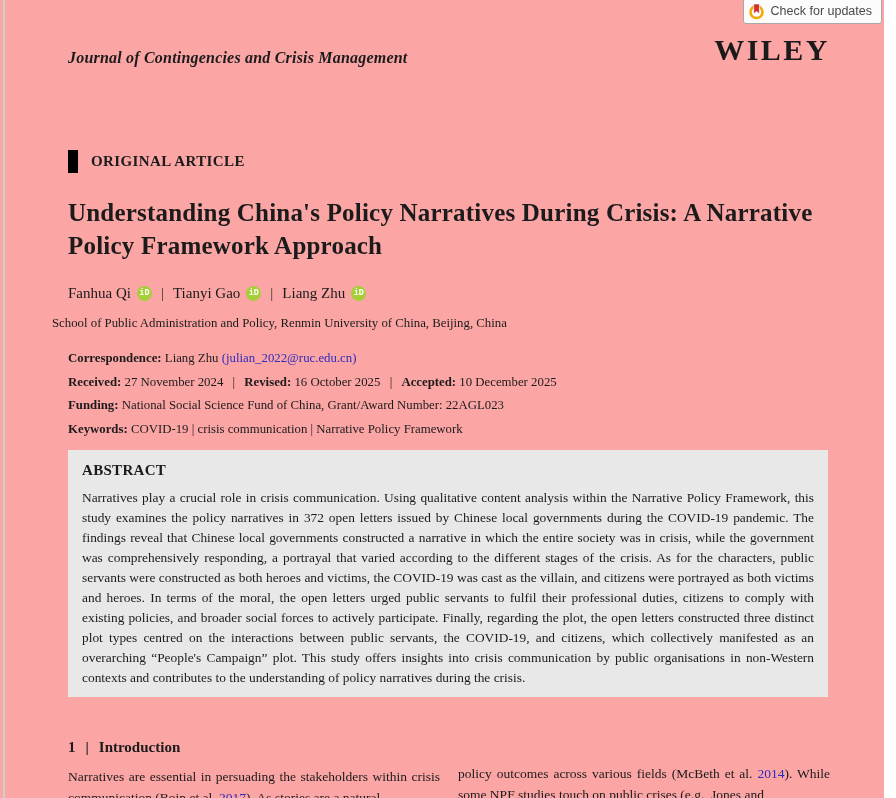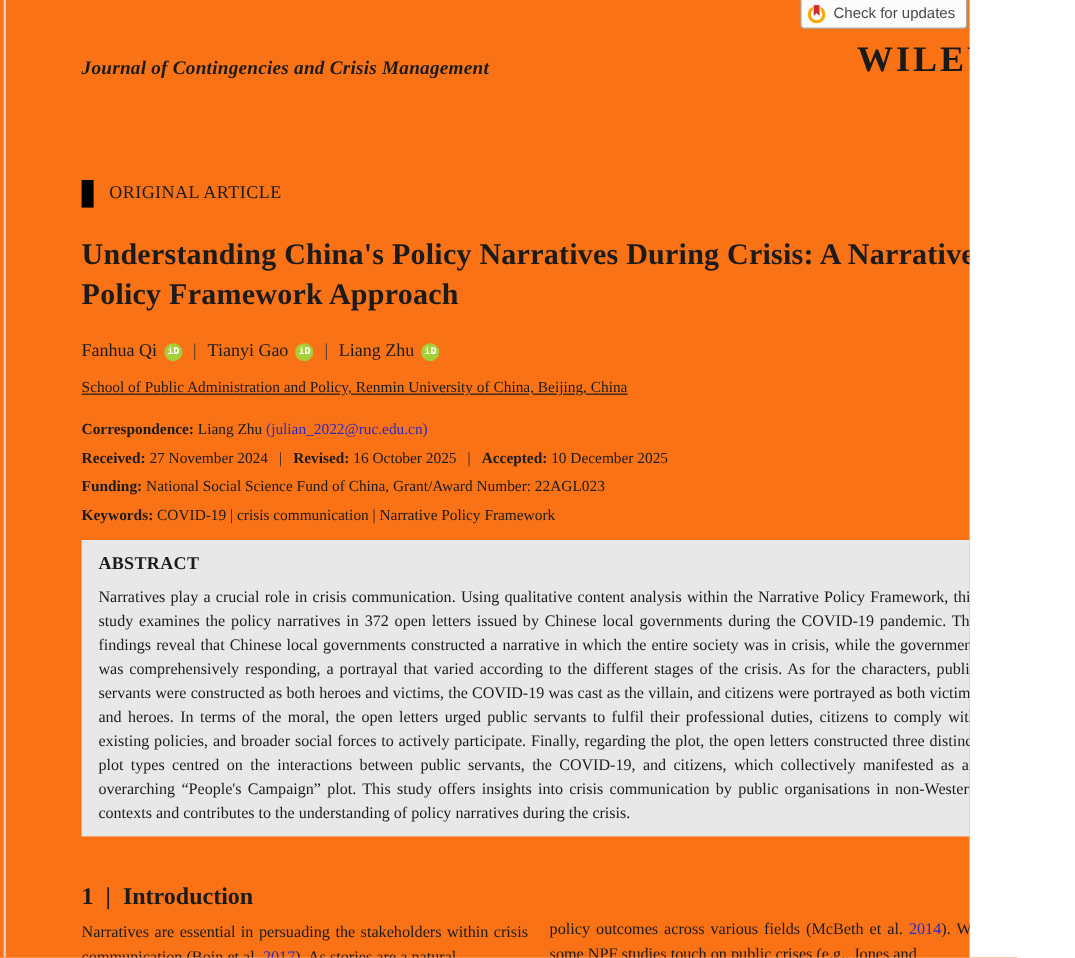--- a/index.html
+++ b/index.html
@@ -1,63 +1,63 @@
 <!DOCTYPE html>
 <html><head>
 <meta charset="utf-8">
 <style>
   * { margin:0; padding:0; box-sizing:border-box; }
   body { width:896px; height:798px; background:#ffffff; font-family:"Liberation Serif","DejaVu Serif",serif; color:#1b1b1b; }
-  .page { position:relative; width:808px; height:798px; overflow:hidden; background:#f97316; }
+  .page { position:relative; width:884px; height:798px; overflow:hidden; background:#fca5a5; }
   .page-edge { position:absolute; left:3px; top:0; width:2px; height:798px; background:#cfcfcf; }
 
   
   .badge { position:absolute; top:-2px; right:2px; display:flex; align-items:center; gap:6px;
            border:1px solid #a8a8a8; border-radius:3px; background:#fcfcfc; padding:3px 9px 3px 4px;
            font-family:"Liberation Sans","DejaVu Sans",sans-serif; font-size:12.5px; color:#4a4a4a; cursor:pointer; }
   .badge svg { display:block; }
 
   
   .header { position:absolute; top:30px; left:68px; width:762px; display:flex; justify-content:space-between; align-items:flex-end; }
   .journal-name { font-weight:bold; font-style:italic; font-size:16px; margin-top:10px; letter-spacing:0.2px; }
   .publisher { font-size:30px; font-weight:700; letter-spacing:2.5px; margin-top:3px; color:#1a1a1a; }
 
   
   .type-row { position:absolute; top:150px; left:68px; display:flex; align-items:center; }
   .type-bar { width:10px; height:23px; background:#000; margin-right:13px; }
-  .type-label { font-weight:normal; font-size:15px; letter-spacing:0.4px; }
+  .type-label { font-weight:bold; font-size:15px; letter-spacing:0.4px; }
 
   
   .title { position:absolute; top:196px; left:68px; width:762px; font-size:25px; font-weight:bold; line-height:33px; letter-spacing:0.2px; }
 
   
   .authors { position:absolute; top:285px; left:68px; width:762px; font-size:15px; display:flex; align-items:center; }
   .orcid { display:inline-block; width:15px; height:15px; border-radius:50%; background:#a6ce39; color:#fff;
            font-family:Liberation Mono, monospace; font-size:8.5px; font-weight:bold;
            text-align:center; line-height:15px; margin-left:6px; cursor:pointer; }
   .author-sep { margin:0 9px; color:#333; }
 
-  .affiliation { position:absolute; top:316px; left:68px; width:762px; font-size:12.8px;text-decoration:underline; }
+  .affiliation { position:absolute; top:316px; left:52px; width:762px; font-size:12.8px; }
 
   
   .meta { position:absolute; top:350px; left:68px; width:762px; font-size:12.8px; }
   .meta-row { line-height:16px; margin-bottom:7.5px; }
   .meta b { font-weight:bold; }
   .meta .sep { margin:0 6px; }
   a.link, .link { color:#2b2bbe; text-decoration:none; cursor:pointer; }
 
   
   .abstract { position:absolute; top:450px; left:68px; width:760px; background:#e8e8e8; padding:12px 14px 9px 14px; }
   .abstract-heading { font-size:15px; font-weight:bold; letter-spacing:0.3px; margin-bottom:9px; }
   .abstract-text { font-size:13.4px; line-height:20px; text-align:justify; }
 
   
   .columns { position:absolute; top:736px; left:68px; width:762px; display:flex; gap:18px; }
   .col { width:372px; }
-  .section-heading { font-size:20px; font-weight:bold; line-height:22px; }
+  .section-heading { font-size:15px; font-weight:bold; line-height:22px; }
   .section-heading .h-sep { margin:0 10px; font-weight:bold; }
   .col p { margin-top:8px; font-size:13.5px; line-height:21px; text-align:justify; }
   .col-right { padding-top:27px; }
   .col-right p { margin-top:0; }
 </style>
 </head>
 <body>
 
 <div class="page">
   <div class="page-edge"></div>

